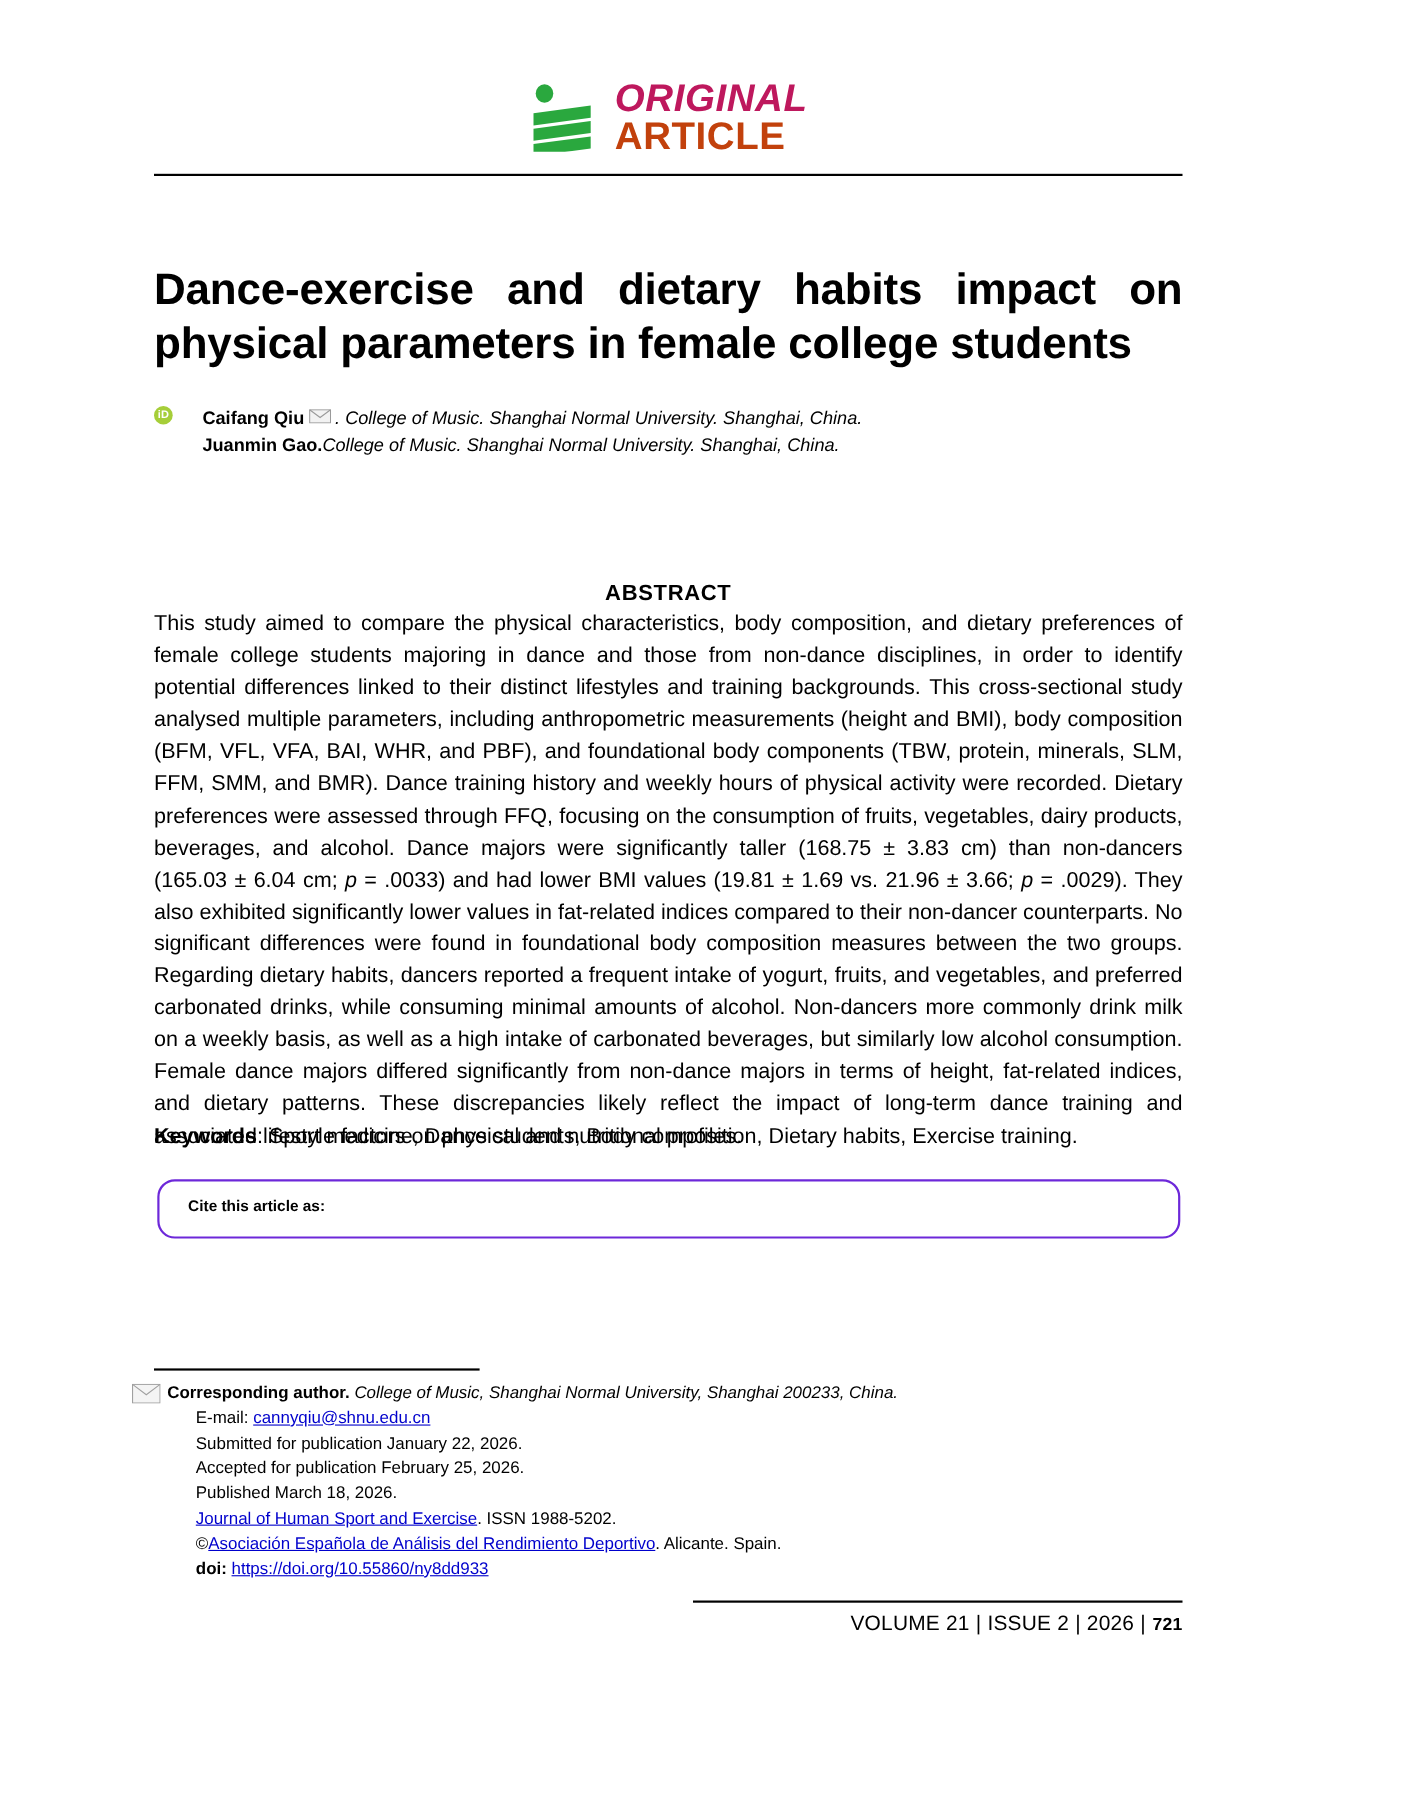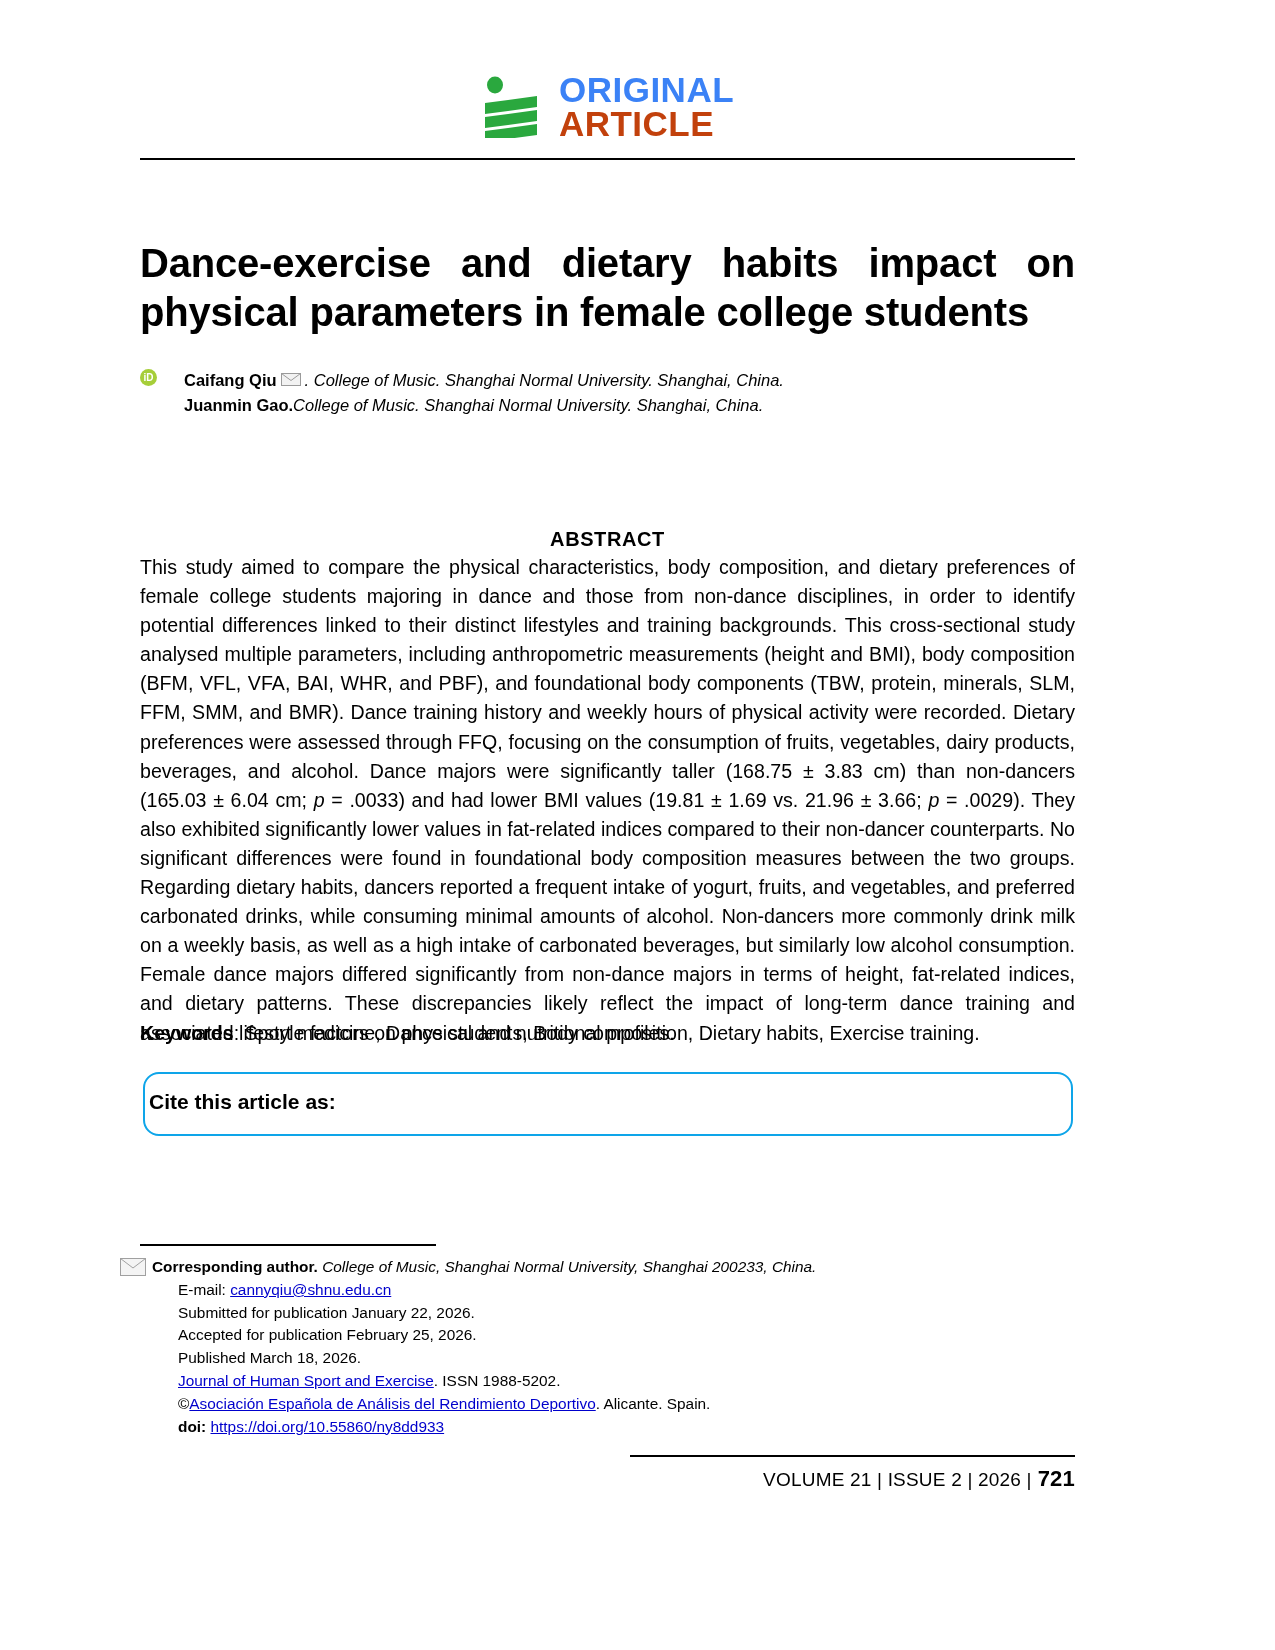--- a/index.html
+++ b/index.html
@@ -46,21 +46,22 @@
   .logo-words {
     display: flex;
     flex-direction: column;
     line-height: 0.96;
   }
   .logo-line1 {
     font-family: "Liberation Sans", sans-serif;
     font-weight: bold;
     font-size: 35px;
     letter-spacing: 0.5px;
-    color: #3b82f6;
+    color: #be185d;
+    font-style: italic;
   }
   .logo-line2 {
     font-family: "Liberation Sans", sans-serif;
     font-weight: bold;
     font-size: 35px;
     letter-spacing: 0.5px;
     color: #c2410c;
   }
   .rule-top {
     position: absolute;
@@ -164,24 +165,24 @@
     line-height: 1.485;
   }
   .keywords b { font-weight: bold; }
 
   
   .cite-box {
     position: absolute;
     left: 143px;
     top: 1072px;
     width: 930px;
-    border: 2px solid #0ea5e9;
+    border: 2px solid #6d28d9;
     border-radius: 16px;
-    padding: 13px 18px 14px 4px;
-    font-size: 21px;
+    padding: 13px 18px 14px 26px;
+    font-size: 14px;
     line-height: 1.42;
   }
   .cite-head { font-weight: bold; margin-bottom: 3px; }
   .cite-body { padding-left: 16px; }
   .cite-body i { font-style: italic; }
   a.link {
     color: #0000cc;
     text-decoration: underline;
   }
 
@@ -233,21 +234,21 @@
     left: 630px;
     top: 1466px;
     width: 445px;
     text-align: right;
     font-family: "Liberation Sans Narrow", "Liberation Sans", sans-serif;
     font-size: 19px;
     letter-spacing: 0.2px;
   }
   .footer .pageno {
     font-weight: bold;
-    font-size: 22px;
+    font-size: 16px;
     margin-left: 6px;
   }
 </style>
 </head>
 <body>
 
 <div class="page">
 
   <div class="header-zone">
     <div class="logo-lockup">

